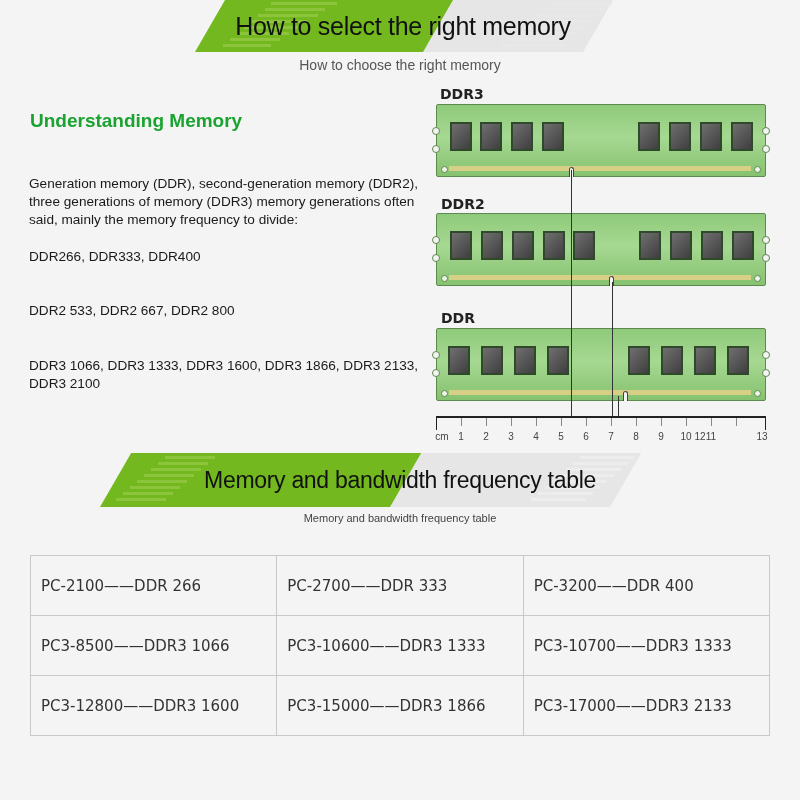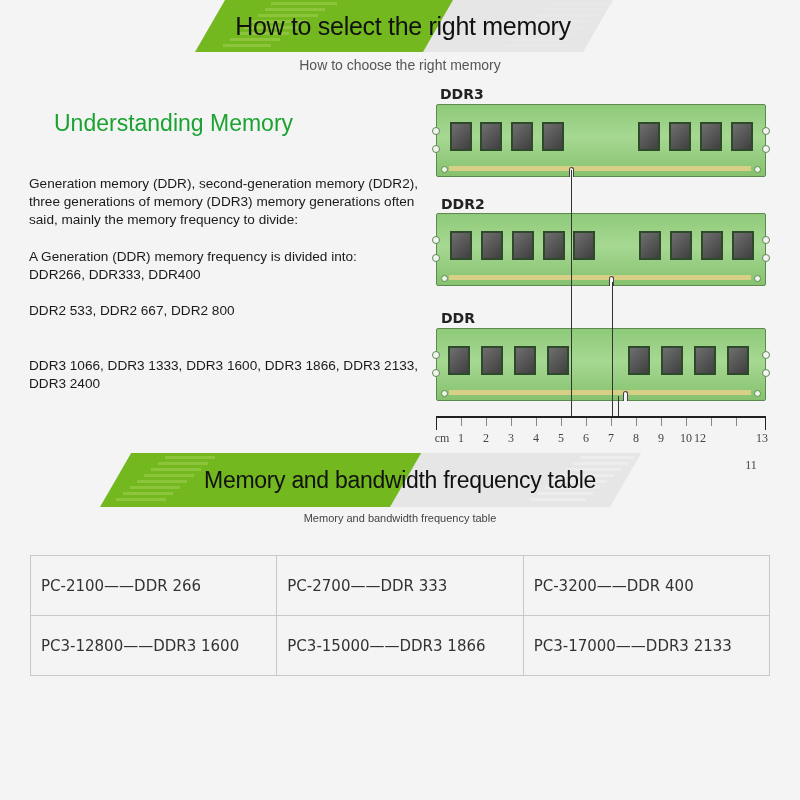--- a/index.html
+++ b/index.html
@@ -9,37 +9,37 @@
   
   .banner { position: absolute; height: 52px; }
   .banner .green { position: absolute; top: 0; height: 100%; background: #72b81e; transform: skewX(-30deg); transform-origin: bottom left; }
   .banner .grey { position: absolute; top: 0; height: 100%; background: #e6e6e6; transform: skewX(-30deg); transform-origin: bottom left; }
   .banner .title { position: absolute; left: 0; right: 0; top: 0; height: 100%; display: flex; align-items: center; justify-content: center; font-size: 25px; color: #111; letter-spacing: -0.3px; }
   .stripe { position: absolute; height: 3px; }
 
   .subtitle { position: absolute; left: 0; right: 0; text-align: center; color: #555; }
 
   
-  .understanding { position: absolute; left: 30px; top: 110px; font-size: 23px; font-weight: normal; color: #1aa330; margin-left: 24px; }
+  .understanding { position: absolute; left: 30px; top: 110px; font-size: 19px; font-weight: bold; color: #1aa330; }
   .desc { position: absolute; left: 29px; width: 405px; font-size: 13.6px; line-height: 18px; color: #1a1a1a; }
 
   
   .stick-label { position: absolute; font-family: "DejaVu Sans", sans-serif; font-weight: bold; font-size: 14px; color: #222; }
   .stick { position: absolute; height: 73px; background: linear-gradient(180deg,#8fca7a 0%,#a6d892 45%,#86c26f 100%); border: 1px solid #5d8a4e; border-radius: 2px; }
   .chip { position: absolute; top: 17px; width: 22px; height: 29px; background: linear-gradient(135deg,#6f6f6f,#3f3f3f); border: 2px solid #2f4a2a; }
   .pins { position: absolute; left: 12px; right: 14px; bottom: 5px; height: 5px; background: #d8cf86; }
   .hole { position: absolute; bottom: 3px; width: 7px; height: 7px; border-radius: 50%; background: #eef5ea; border: 1px solid #5d8a4e; }
   .notch-side { position: absolute; width: 8px; height: 8px; background: #f4f4f4; border: 1px solid #5d8a4e; border-radius: 50%; }
   .key-notch { position: absolute; bottom: -1px; width: 5px; height: 10px; background: #f4f4f4; border: 1px solid #444; border-bottom: none; border-radius: 3px 3px 0 0; }
   .vline { position: absolute; width: 1px; background: #333; }
 
   
   .ruler { position: absolute; left: 436px; top: 416px; width: 330px; height: 14px; border-top: 2px solid #222; }
   .tick { position: absolute; top: 0; width: 1px; background: #888; }
-  .rlabel { position: absolute; top: 431px; font-size: 12px; color: #444; font-family: Liberation Serif, serif; transform: translateX(-50%); }
+  .rlabel { position: absolute; top: 431px; font-size: 10px; color: #444; font-family: Liberation Sans, sans-serif; transform: translateX(-50%); }
 
   
   .ftable { position: absolute; left: 30px; top: 555px; width: 740px; border-collapse: collapse; }
   .ftable td { border: 1px solid #c8c8c8; height: 60px; padding-left: 10px; font-family: "DejaVu Sans", sans-serif; font-size: 15px; color: #333; width: 33.33%; }
 </style>
 </head>
 <body>
 
 <div class="banner" style="left:165px; top:0; width:470px;">
   <div class="green" style="left:30px; width:245px;"></div>
@@ -65,28 +65,27 @@
     <div class="stripe" style="left:336px; top:44px; width:62px; background:#e8e8e8;"></div>
   </div>
   <div class="title" style="padding-left:6px;">How to select the right memory</div>
 </div>
 <div class="subtitle" style="top:57px; font-size:14px;">How to choose the right memory</div>
 
 <div class="understanding">Understanding Memory</div>
 <div class="desc" style="top:175px;">Generation memory (DDR), second-generation memory (DDR2), three generations of memory (DDR3) memory generations often said, mainly the memory frequency to divide:</div>
 
 <div class="desc" style="top:248px;">
-  <div>A Generation (DDR) memory frequency is divided into:</div>
   <div>DDR266, DDR333, DDR400</div>
 </div>
 <div class="desc" style="top:302px;">
   <div>DDR2 533, DDR2 667, DDR2 800</div>
 </div>
 <div class="desc" style="top:357px;">
-  <div>DDR3 1066, DDR3 1333, DDR3 1600, DDR3 1866, DDR3 2133, DDR3 2400</div>
+  <div>DDR3 1066, DDR3 1333, DDR3 1600, DDR3 1866, DDR3 2133, DDR3 2100</div>
 </div>
 
 <div>
 
   <div class="stick-label" style="left:440px; top:86px;">DDR3</div>
   <div class="stick" style="left:436px; top:104px; width:330px;">
     <div class="notch-side" style="left:-5px; top:22px;"></div>
     <div class="notch-side" style="left:-5px; top:40px;"></div>
     <div class="notch-side" style="right:-5px; top:22px;"></div>
     <div class="notch-side" style="right:-5px; top:40px;"></div>
@@ -169,21 +168,21 @@
   <div class="rlabel" style="left:461px;">1</div>
   <div class="rlabel" style="left:486px;">2</div>
   <div class="rlabel" style="left:511px;">3</div>
   <div class="rlabel" style="left:536px;">4</div>
   <div class="rlabel" style="left:561px;">5</div>
   <div class="rlabel" style="left:586px;">6</div>
   <div class="rlabel" style="left:611px;">7</div>
   <div class="rlabel" style="left:636px;">8</div>
   <div class="rlabel" style="left:661px;">9</div>
   <div class="rlabel" style="left:686px;">10</div>
-  <div class="rlabel" style="left:751px;margin-top:27px;">11</div>
+  <div class="rlabel" style="left:711px;">11</div>
   <div class="rlabel" style="left:700px;">12</div>
   <div class="rlabel" style="left:762px;">13</div>
 </div>
 
 <div class="banner" style="left:70px; top:453px; width:600px; height:54px;">
   <div class="green" style="left:30px; width:305px;"></div>
   <div class="grey" style="left:320px; width:220px;"></div>
   <div>
     <div class="stripe" style="left:95px; top:3px; width:50px; background:#8cc43c;"></div>
     <div class="stripe" style="left:88px; top:9px; width:50px; background:#8cc43c;"></div>
@@ -209,18 +208,23 @@
 <div class="subtitle" style="top:512px; font-size:11px; color:#444; padding-left:0;">Memory and bandwidth frequency table</div>
 
 <table class="ftable">
   <tbody>
       <tr>
     <td>PC-2100——DDR 266</td>
     <td>PC-2700——DDR 333</td>
     <td>PC-3200——DDR 400</td>
   </tr>
   <tr>
+    <td>PC3-8500——DDR3 1066</td>
+    <td>PC3-10600——DDR3 1333</td>
+    <td>PC3-10700——DDR3 1333</td>
+  </tr>
+  <tr>
     <td>PC3-12800——DDR3 1600</td>
     <td>PC3-15000——DDR3 1866</td>
     <td>PC3-17000——DDR3 2133</td>
   </tr>
 </tbody>
   </table>
 
 </body></html>

